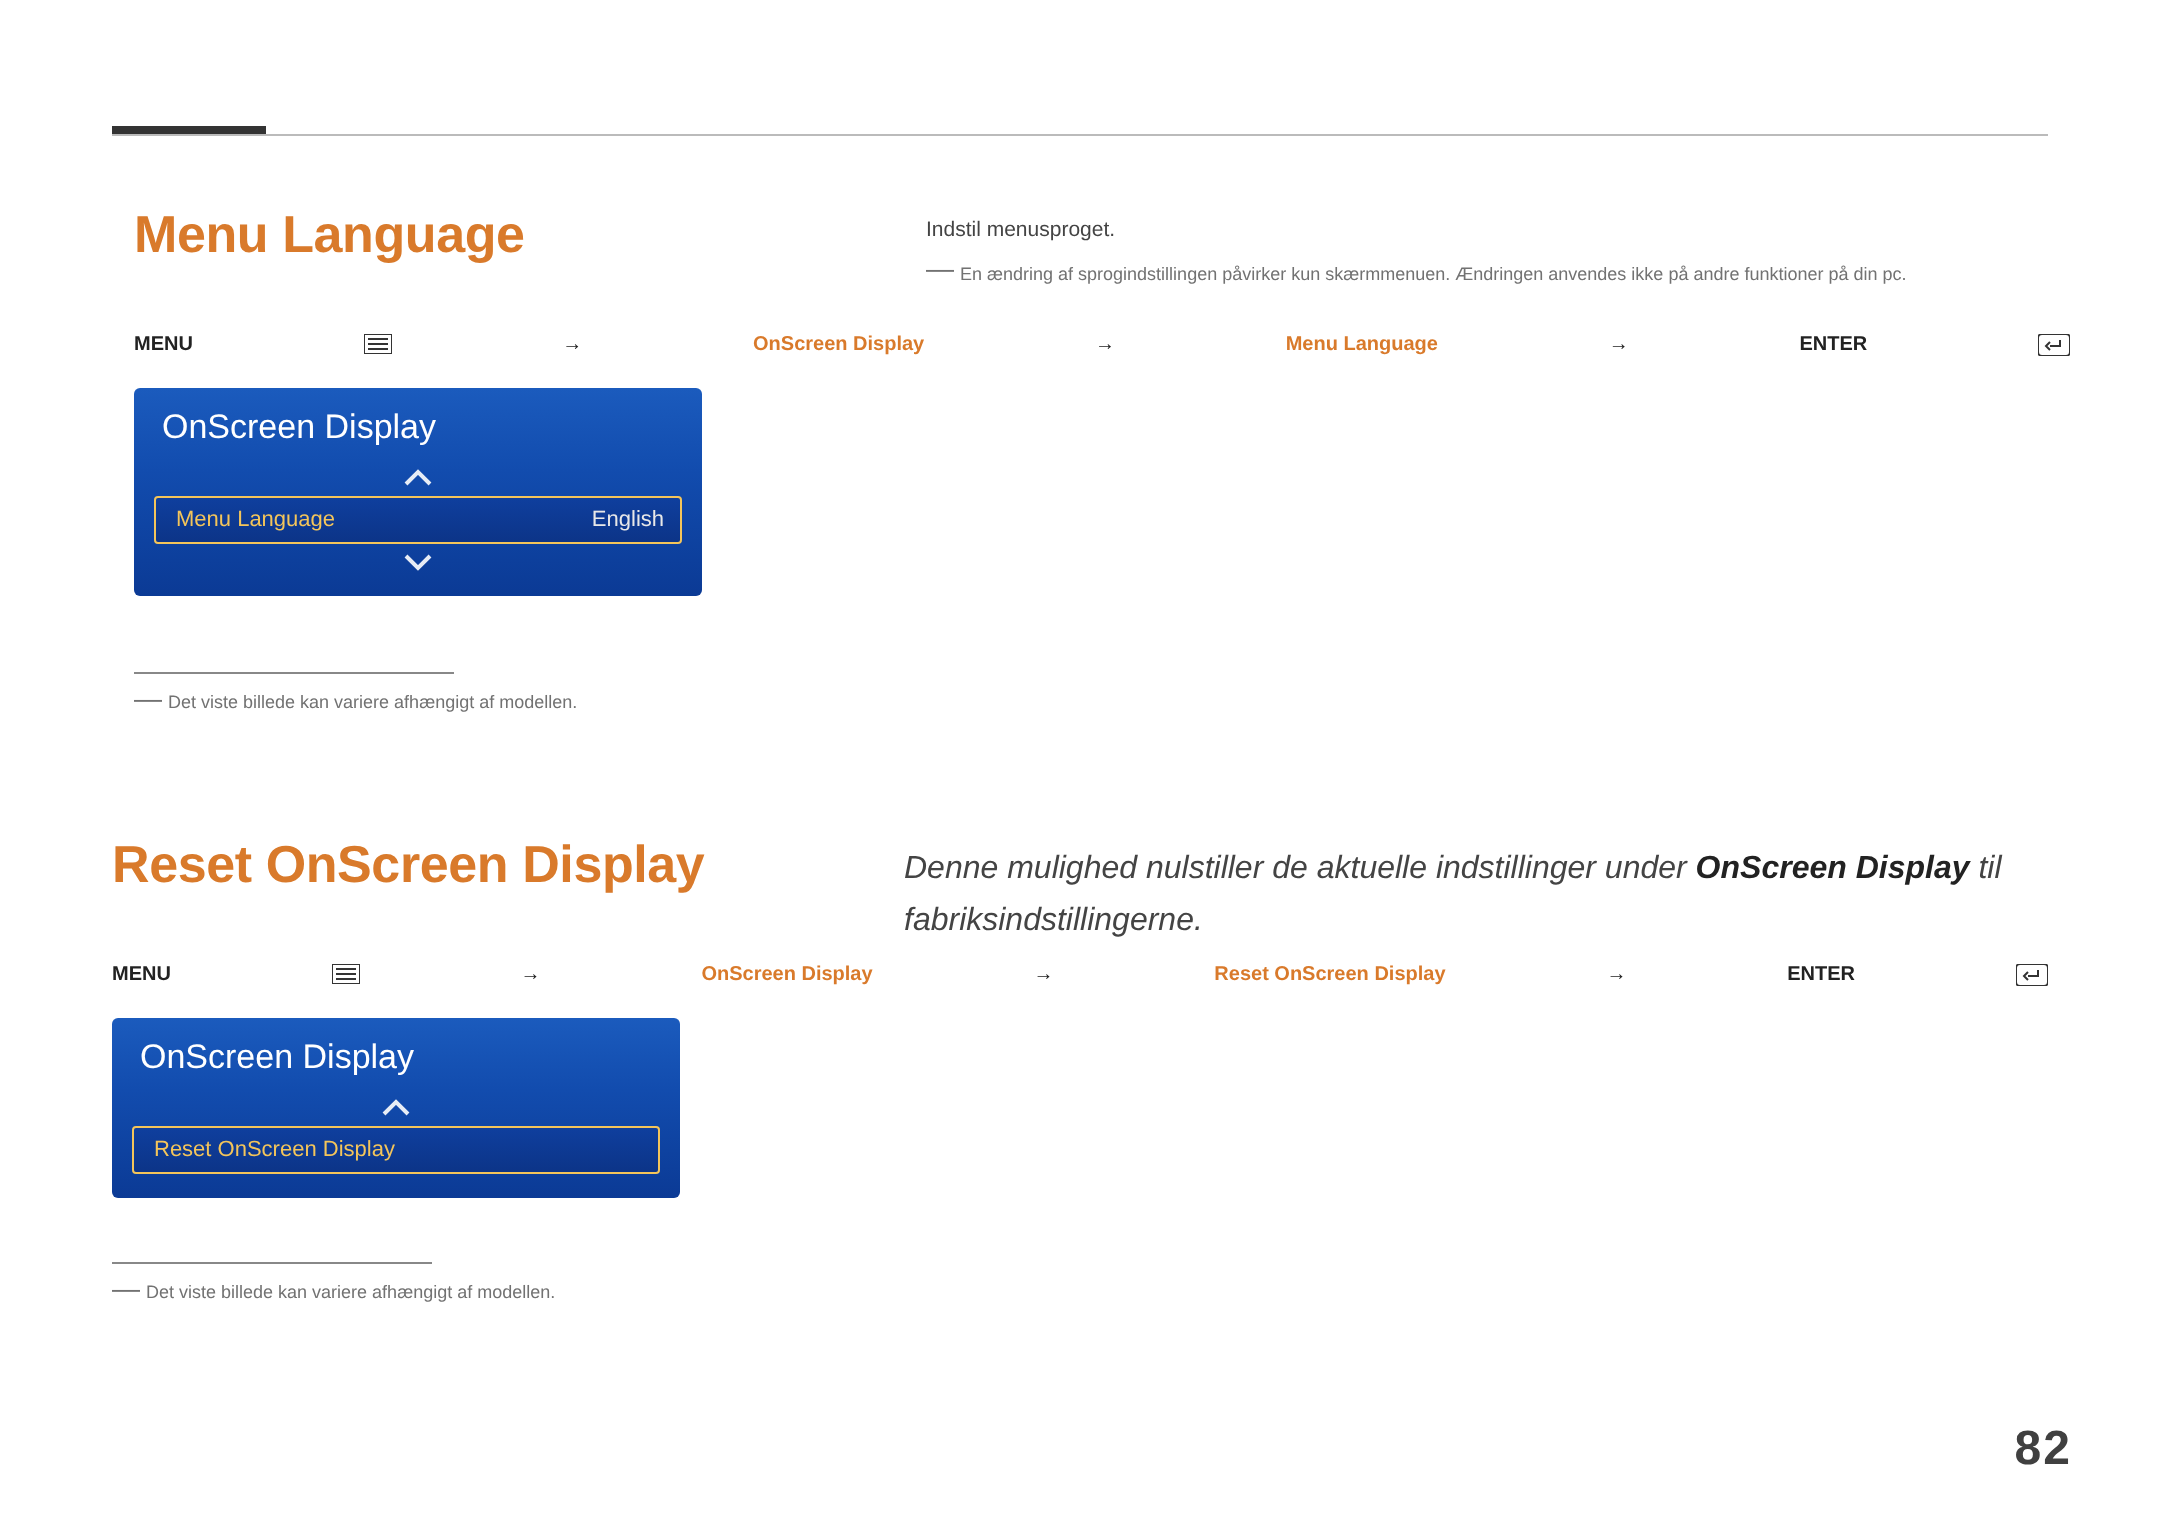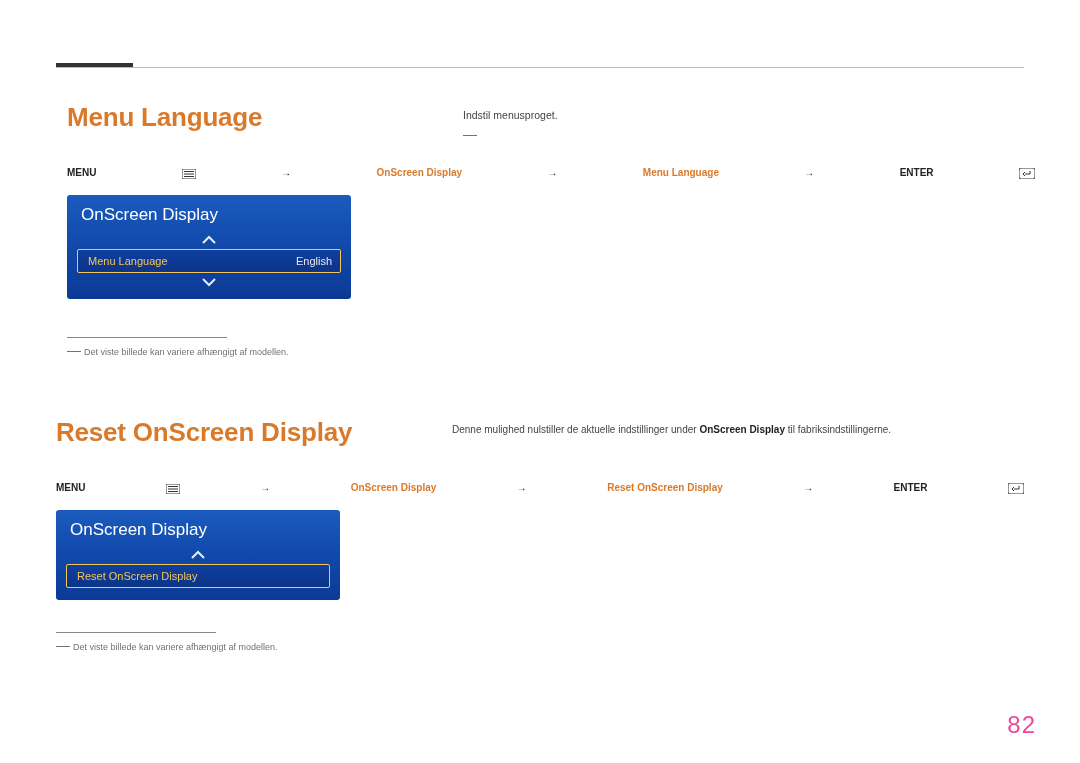--- a/index.html
+++ b/index.html
@@ -129,33 +129,34 @@
     display: flex;
     gap: 3px;
   }
   .right1 .subnote .dash { font-size: 14px; line-height: 0.7; }
 
   .right2 {
     position: absolute;
     left: 396px;
     top: 5px;
     width: 560px;
-    font-size: 10px;
+    font-size: 16px;
     color: #444;
     line-height: 1.6;
+    font-style: italic;
   }
   .right2 .bold { font-weight: 700; color: #222; }
 
   .page-num {
     position: absolute;
     bottom: 24px;
     right: 44px;
     font-size: 24px;
-    color: #ec4899;
-    font-weight: 400;
+    color: #404040;
+    font-weight: 700;
     letter-spacing: 1px;
   }
 </style>
 </head>
 <body>
 
 <div class="page-topbar">
   <div class="thick"></div>
 </div>
 
@@ -209,20 +210,21 @@
   <hr class="hr-short">
   <div class="footnote">
     <span class="dash">―</span>
     <span>Det viste billede kan variere afhængigt af modellen.</span>
   </div>
 
   <div class="right1">
     <div>Indstil menusproget.</div>
     <div class="subnote">
       <span class="dash">―</span>
+      <span>En ændring af sprogindstillingen påvirker kun skærmmenuen. Ændringen anvendes ikke på andre funktioner på din pc.</span>
     </div>
   </div>
 
 </div>
 
 <div class="section2">
 
   <h1 class="heading">Reset OnScreen Display</h1>
 
   <div class="breadcrumb">

